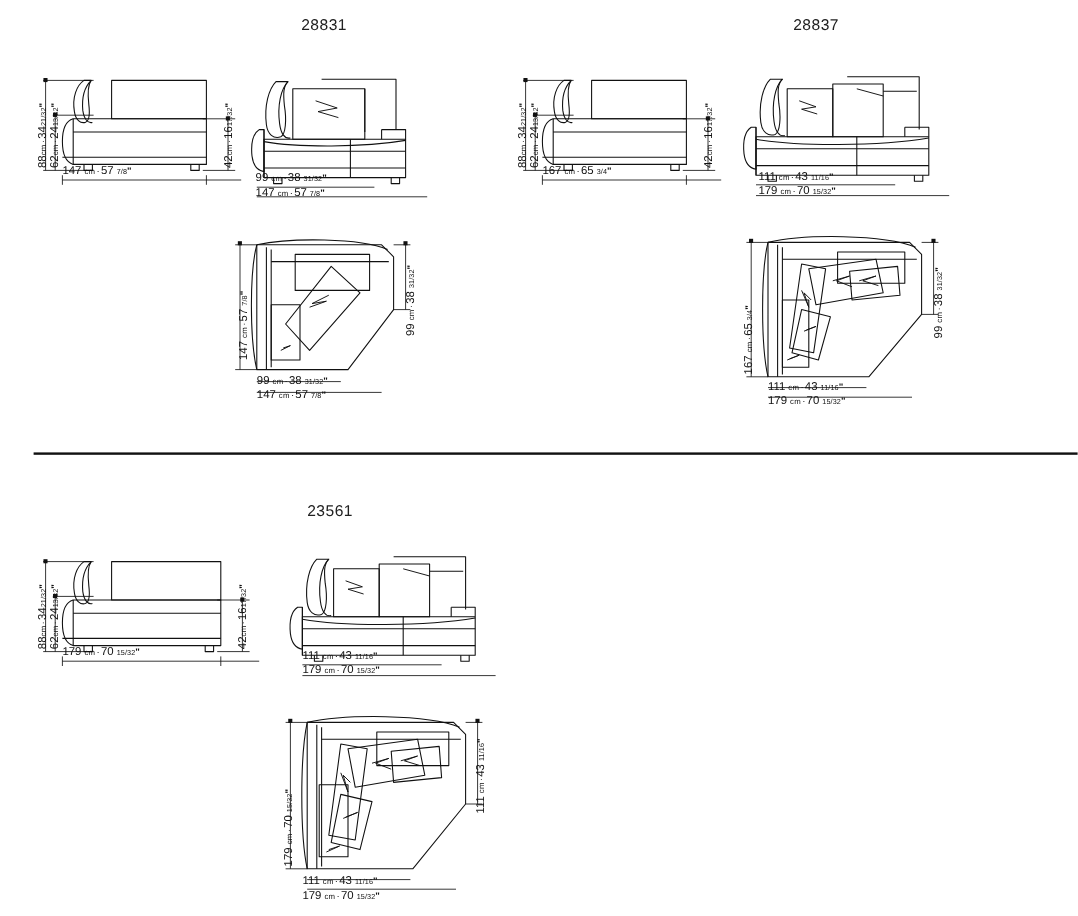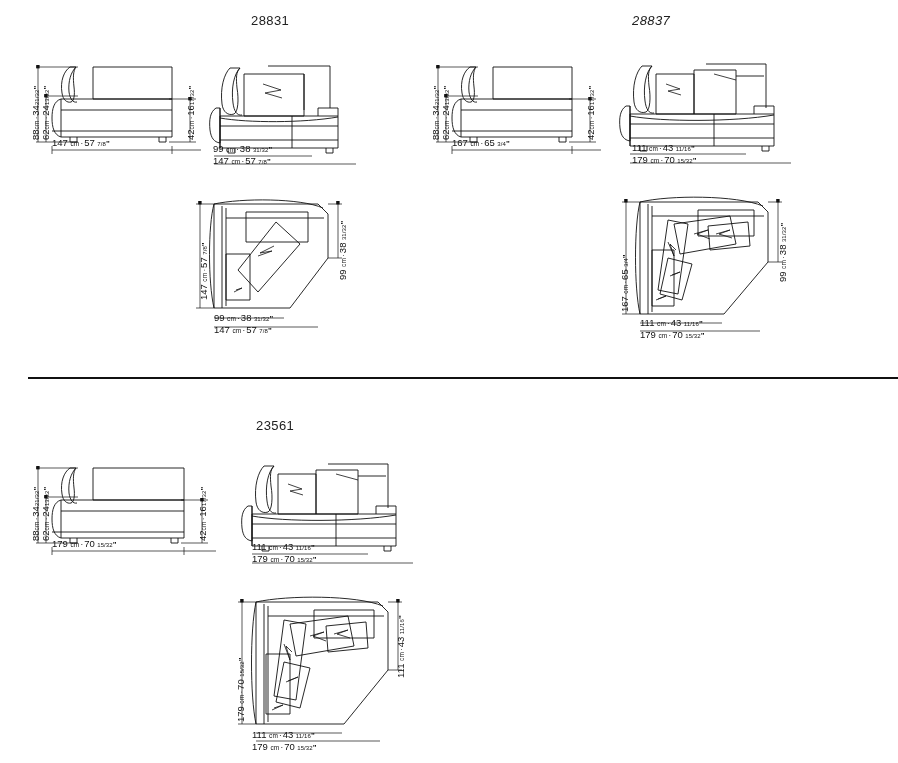--- a/index.html
+++ b/index.html
@@ -68,21 +68,21 @@
   }
   svg { display: block; overflow: visible; }
   .drawing { position: absolute; }
 </style>
 </head>
 <body>
 
 <div class="sheet">
 
   <div class="model-label" style="left:219px; top:13px;margin-left:32px;">28831</div>
-  <div class="model-label" style="left:632px; top:13px;font-style:italic;">28837</div>
+  <div class="model-label" style="left:661px; top:13px;">28837</div>
   <div class="model-label" style="left:256px; top:418px;">23561</div>
 
   <div class="section-divider" style="top:377px;"></div>
 
   <div class="drawing" style="left:26px; top:55px;">
     <svg width="180" height="105" viewBox="0 0 180 105">
       <g fill="none" stroke="#111111" stroke-width="0.9" stroke-linejoin="round">
 
         <path d="M44 12 C 38 16, 34 26, 36 38 C 37 45, 41 48, 45 47 C 48 46, 49 40, 48 32 C 47 23, 47 16, 50 12 Z"></path>
         <path d="M50 12 C 45 17, 42 26, 43 37 C 44 44, 47 48, 51 47"></path>

